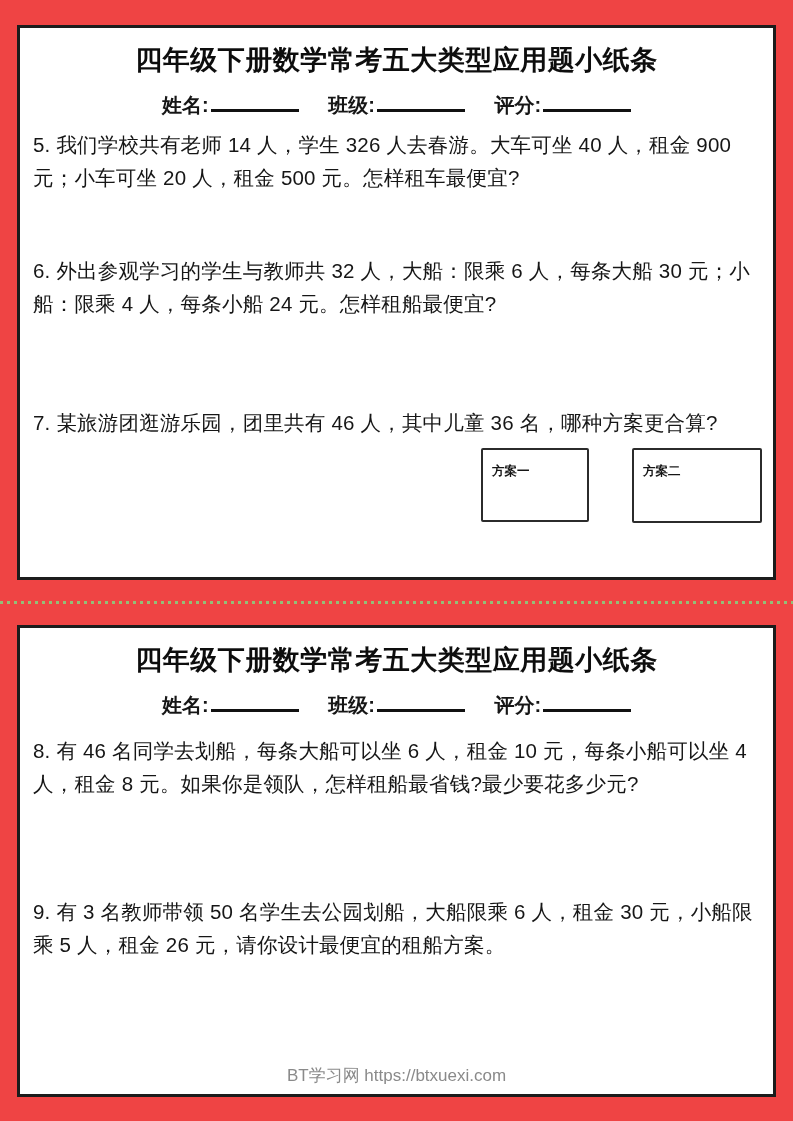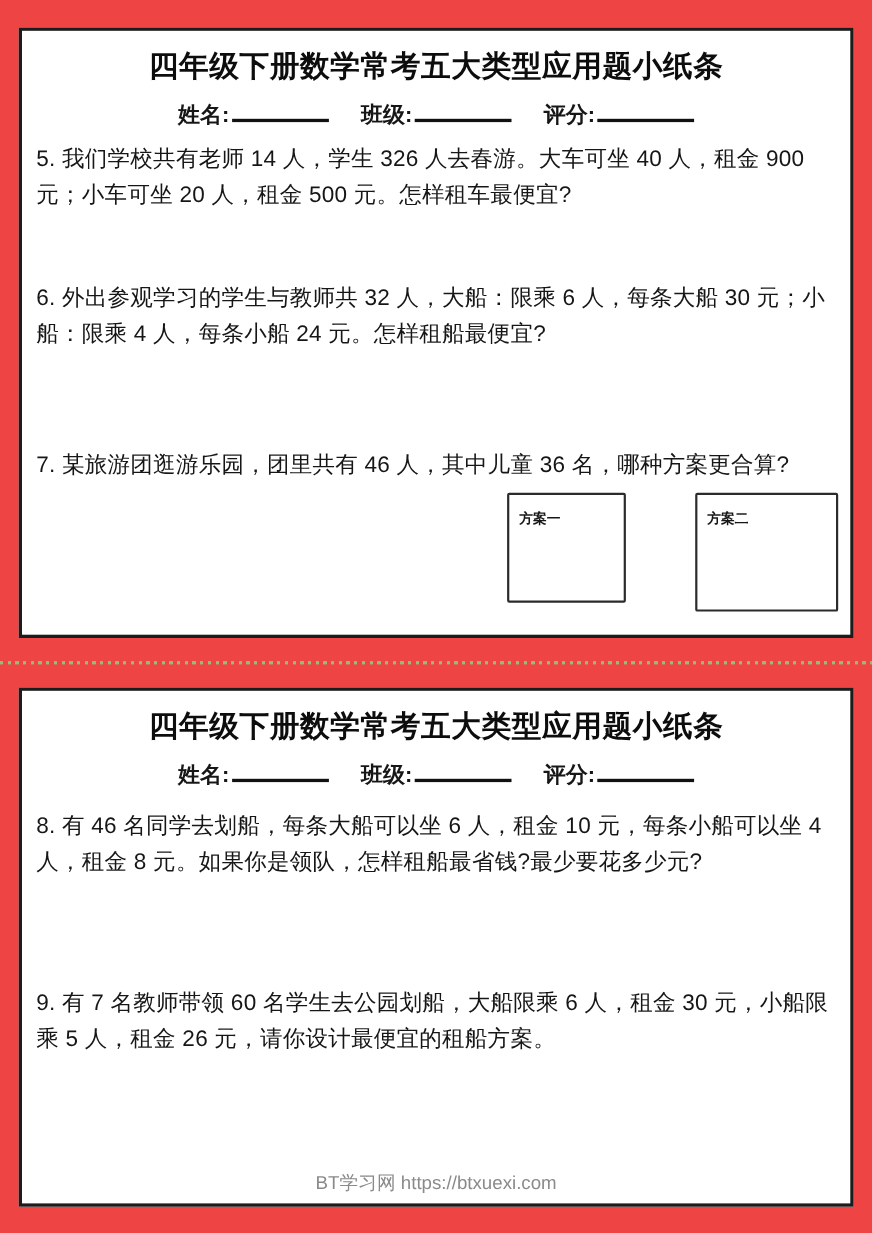--- a/index.html
+++ b/index.html
@@ -42,22 +42,22 @@
   .q8{margin-top:16px;}
   .q9{margin-top:95px;}
   .plans-row{
     margin-top:9px;display:flex;justify-content:flex-end;
     gap:43px;padding-right:11px;
   }
   .plan-box{
     border:2px solid #2b2b2b;border-radius:2px;background:#fff;
     padding:6px 9px 0 9px;font-size:12.5px;font-weight:700;line-height:30px;
   }
-  .plan-box.one{width:108px;height:100px;}
-  .plan-box.two{width:130px;height:108px;margin-left:20px;}
+  .plan-box.one{width:108px;height:74px;}
+  .plan-box.two{width:130px;height:75px;}
   .separator{height:45px;position:relative;}
   .separator .line{
     position:absolute;top:21px;left:0;right:0;height:3px;
     background:repeating-linear-gradient(90deg,var(--sep) 0 3px,transparent 3px 7px);
   }
   .footer{
     position:absolute;left:0;right:0;bottom:7px;text-align:center;
     color:var(--muted);font-size:17px;font-weight:400;
   }
 </style>
@@ -108,18 +108,18 @@
       </span>
       <span class="field-group">
         <span>班级:</span><span class="blank"></span>
       </span>
       <span class="field-group">
         <span>评分:</span><span class="blank"></span>
       </span>
     </div>
 
     <div class="question q8">8. 有 46 名同学去划船，每条大船可以坐 6 人，租金 10 元，每条小船可以坐 4 人，租金 8 元。如果你是领队，怎样租船最省钱?最少要花多少元?</div>
-    <div class="question q9">9. 有 7 名教师带领 60 名学生去公园划船，大船限乘 6 人，租金 30 元，小船限乘 5 人，租金 26 元，请你设计最便宜的租船方案。</div>
+    <div class="question q9">9. 有 3 名教师带领 50 名学生去公园划船，大船限乘 6 人，租金 30 元，小船限乘 5 人，租金 26 元，请你设计最便宜的租船方案。</div>
 
     <div class="footer">BT学习网 https://btxuexi.com</div>
   </div>
 
 </div>
 
 </body></html>

